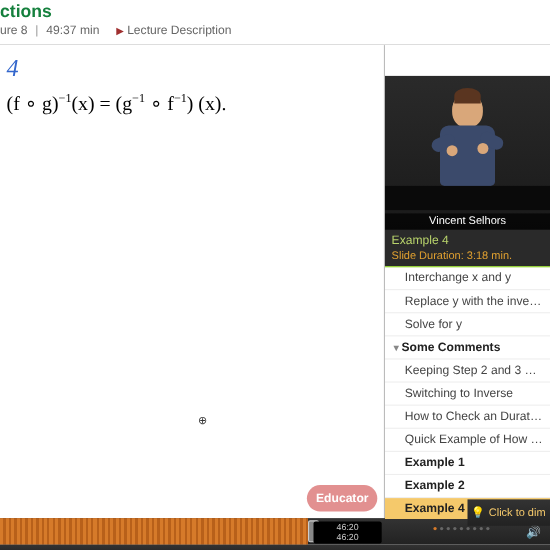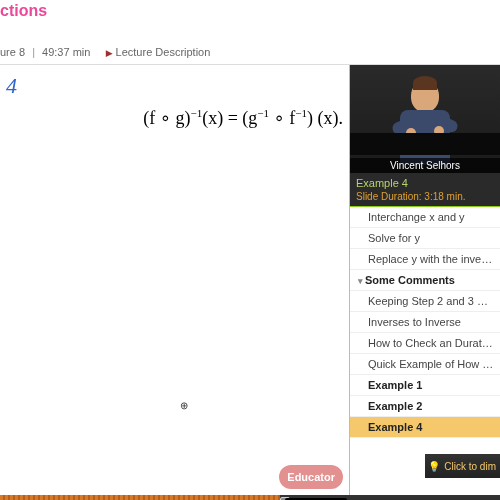--- a/index.html
+++ b/index.html
@@ -1,31 +1,31 @@
 <!DOCTYPE html>
 <html><head>
 <meta charset="utf-8">
 <style>
   * { margin: 0; padding: 0; box-sizing: border-box; }
   body { font-family: Arial, Helvetica, sans-serif; font-size: 12px; background: #fff; width: 500px; height: 500px; overflow: hidden; position: relative; }
-  .top-title { color: #ec4899; font-weight: bold; font-size: 16px; padding: 2px 0 0 0; }
-  .meta-row { font-size: 11px; color: #666; padding: 2px 0 6px 0; border-bottom: 1px solid #ddd; margin-top: 24px; }
+  .top-title { color: #15803d; font-weight: bold; font-size: 16px; padding: 2px 0 0 0; }
+  .meta-row { font-size: 11px; color: #666; padding: 2px 0 6px 0; border-bottom: 1px solid #ddd; }
   .meta-row .sep { margin: 0 4px; color: #999; }
   .meta-row .tri { color: #a03030; font-size: 9px; margin-right: 3px; }
   .content { display: flex; height: 430px; }
   .slide { flex: 1; background: #fff; padding: 8px 6px; position: relative; border-right: 1px solid #bbb; overflow: hidden; }
   .ex-num { font-family: 'Times New Roman', serif; color: #3366cc; font-size: 22px; font-style: italic; }
   .proof-line { font-family: 'Times New Roman', serif; font-size: 19px; margin-top: 2px; }
   .proof-line .g { font-style: italic; }
-  .equation { font-family: 'Times New Roman', serif; font-size: 18px; text-align: right; margin-top: 8px; }
+  .equation { font-family: 'Times New Roman', serif; font-size: 18px; text-align: left; margin-top: 8px; }
   .equation sup { font-size: 11px; }
   .logo-badge { position: absolute; bottom: 6px; right: 6px; background: #e29090; color: #fff; font-size: 11px; font-weight: bold; padding: 6px 8px; border-radius: 12px; }
   .cursor-dot { position: absolute; left: 180px; top: 335px; font-size: 10px; color: #333; }
   .sidebar { width: 150px; background: #fff; display: flex; flex-direction: column; }
-  .video-thumb { height: 108px; background: linear-gradient(#2a2a2a,#1a1a1a); position: relative; overflow: hidden; }
+  .video-thumb { height: 140px; background: linear-gradient(#2a2a2a,#1a1a1a); position: relative; overflow: hidden; margin-top: 28px; }
   .person { position: absolute; top: 15px; left: 40px; width: 70px; height: 95px; }
   .head { width: 28px; height: 32px; background: #d9a77a; border-radius: 50% 50% 45% 45%; margin: 0 auto; position: relative; }
   .hair { position: absolute; top: -4px; left: 2px; width: 24px; height: 14px; background: #5a3520; border-radius: 50% 50% 0 0; }
   .torso { width: 50px; height: 55px; background: #3b4a6b; margin: -2px auto 0; border-radius: 8px 8px 4px 4px; position: relative; }
   .arm-l { position: absolute; left: -8px; top: 10px; width: 22px; height: 12px; background: #3b4a6b; border-radius: 6px; transform: rotate(-25deg); }
   .arm-r { position: absolute; right: -8px; top: 8px; width: 22px; height: 12px; background: #3b4a6b; border-radius: 6px; transform: rotate(25deg); }
   .hand-l { position: absolute; left: 6px; top: 18px; width: 10px; height: 10px; background: #d9a77a; border-radius: 50%; }
   .hand-r { position: absolute; right: 6px; top: 16px; width: 10px; height: 10px; background: #d9a77a; border-radius: 50%; }
   .desk { position: absolute; bottom: 18px; left: 0; right: 0; height: 22px; background: #0a0a0a; }
   .name-bar { position: absolute; bottom: 0; left: 0; right: 0; background: rgba(0,0,0,0.7); color: #fff; font-size: 10px; text-align: center; padding: 2px 0; }
@@ -85,25 +85,25 @@
       </div>
       <div class="desk"></div>
       <div class="name-bar">Vincent Selhors</div>
     </div>
     <div class="slide-info">
       <div class="ex">Example 4</div>
       <div class="dur">Slide Duration: 3:18 min.</div>
     </div>
     <div class="outline" id="outline">
         <div class="outline-item">Interchange x and y</div>
+        <div class="outline-item">Replace y with the inverse</div>
         <div class="outline-item">Solve for y</div>
-        <div class="outline-item">Replace y with the inverse</div>
         <div class="outline-item section">Some Comments</div>
         <div class="outline-item">Keeping Step 2 and 3 Straight</div>
-        <div class="outline-item">Inverses to Inverse</div>
+        <div class="outline-item">Switching to Inverse</div>
         <div class="outline-item">How to Check an Duration</div>
         <div class="outline-item">Quick Example of How to Check</div>
         <div class="outline-item bold">Example 1</div>
         <div class="outline-item bold">Example 2</div>
         <div class="outline-item active">Example 4</div>
       </div>
   </div>
 </div>
 
 <div class="timeline">

